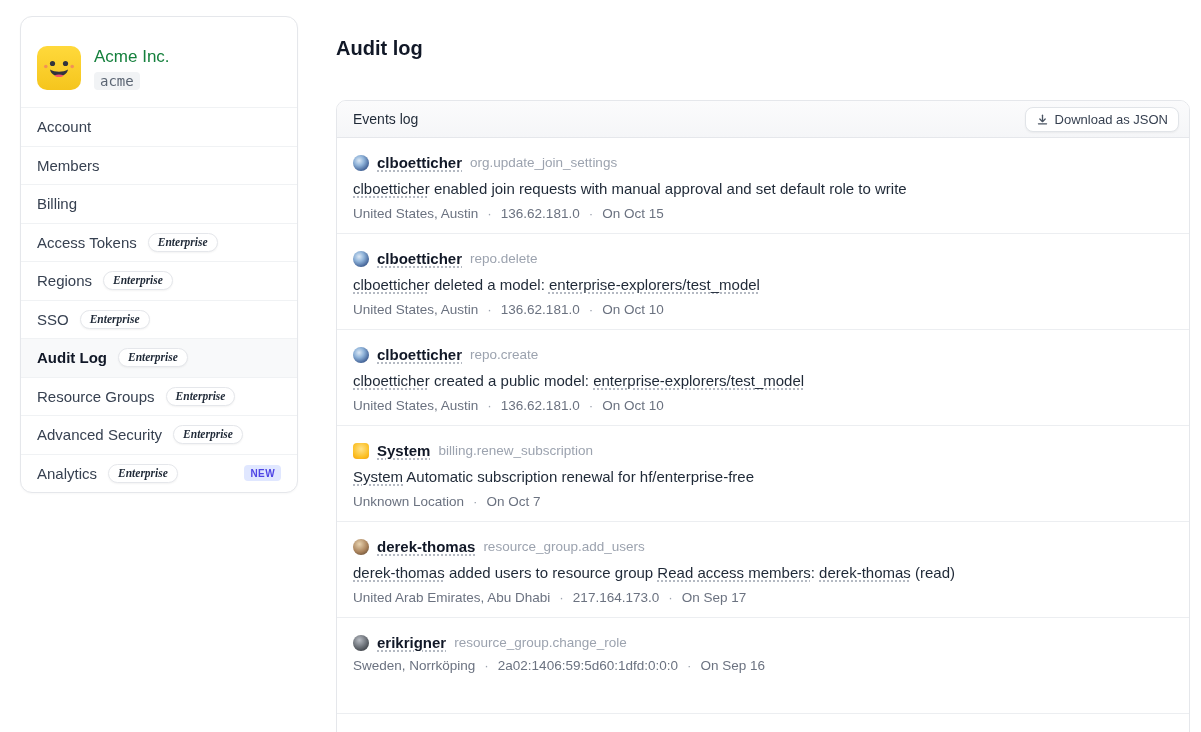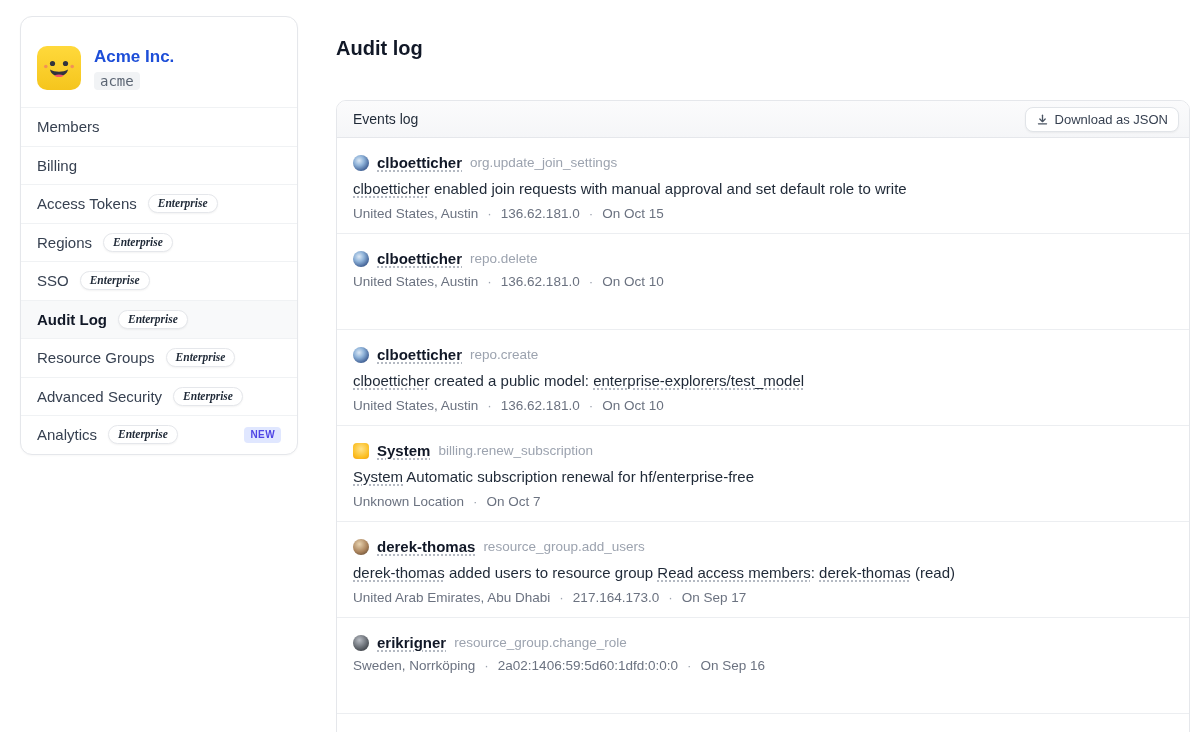--- a/index.html
+++ b/index.html
@@ -7,21 +7,21 @@
     font-family:"Liberation Sans","DejaVu Sans",sans-serif; color:#1f2937; }
   .layout { position:relative; width:1201px; height:732px; background:#fff; }
 
   
   .sidebar-card { position:absolute; left:20px; top:16px; width:278px;
     background:#fff; border:1px solid #e5e7eb; border-radius:12px;
     box-shadow:0 1px 2px rgba(0,0,0,.03); overflow:hidden; }
   .org-header { display:flex; align-items:flex-start; gap:13px; padding:29px 16px 17px; }
   .org-avatar { width:44px; height:44px; flex:0 0 44px; }
   .org-meta { padding-top:1px; }
-  .org-name { font-size:17px; font-weight:700; color:#1d4ed8; line-height:20px; }
+  .org-name { font-size:17px; font-weight:400; color:#15803d; line-height:20px; }
   .org-handle { display:inline-block; margin-top:5px; font-family:"DejaVu Sans Mono","Liberation Mono",monospace;
     font-size:14px; color:#5b6573; background:#f1f3f5; border-radius:4px; padding:1px 6px; }
   .menu { list-style:none; }
   .menu-item { display:flex; align-items:center; height:38.5px; padding:0 16px;
     border-top:1px solid #f0f2f4; cursor:pointer; }
   .menu-label { font-size:15px; color:#374151; }
   .menu-item.active { background:#f8f9fa; }
   .menu-item.active .menu-label { font-weight:700; color:#111827; }
   .ent-badge { margin-left:11px; font-size:11.5px; font-weight:700; font-style:italic;
     color:#1f2937; background:#fff; border:1px solid #e5e7eb; border-radius:999px;
@@ -84,20 +84,23 @@
           <path d="M17.5 29.5 C19 31.6, 25 31.6, 26.5 29.5 C24 28.2, 20 28.2, 17.5 29.5 Z" fill="#F2546B"></path>
         </svg>
       </span>
       <div class="org-meta">
         <div class="org-name">Acme Inc.</div>
         <span class="org-handle">acme</span>
       </div>
     </div>
     <ul class="menu" id="sidebar-menu">
         <li class="menu-item">
+          <span class="menu-label">Account</span>
+        </li>
+        <li class="menu-item">
           <span class="menu-label">Members</span>
         </li>
         <li class="menu-item">
           <span class="menu-label">Billing</span>
         </li>
         <li class="menu-item">
           <span class="menu-label">Access Tokens</span>
           <span class="ent-badge">Enterprise</span>
         </li>
         <li class="menu-item">
@@ -160,20 +163,21 @@
               <span class="dot">·</span>
               <span>On Oct 15</span>
             </div>
           </div>
           <div class="event">
             <div class="event-head">
               <span class="avatar av-globe-blue"></span>
               <span class="username">clboetticher</span>
               <span class="action">repo.delete</span>
             </div>
+            <p class="desc"><span class="tok">clboetticher</span><span> deleted a model: </span><span class="tok">enterprise-explorers/test_model</span></p>
             <div class="meta">
               <span>United States, Austin</span>
               <span class="dot">·</span>
               <span>136.62.181.0</span>
               <span class="dot">·</span>
               <span>On Oct 10</span>
             </div>
           </div>
           <div class="event">
             <div class="event-head">

